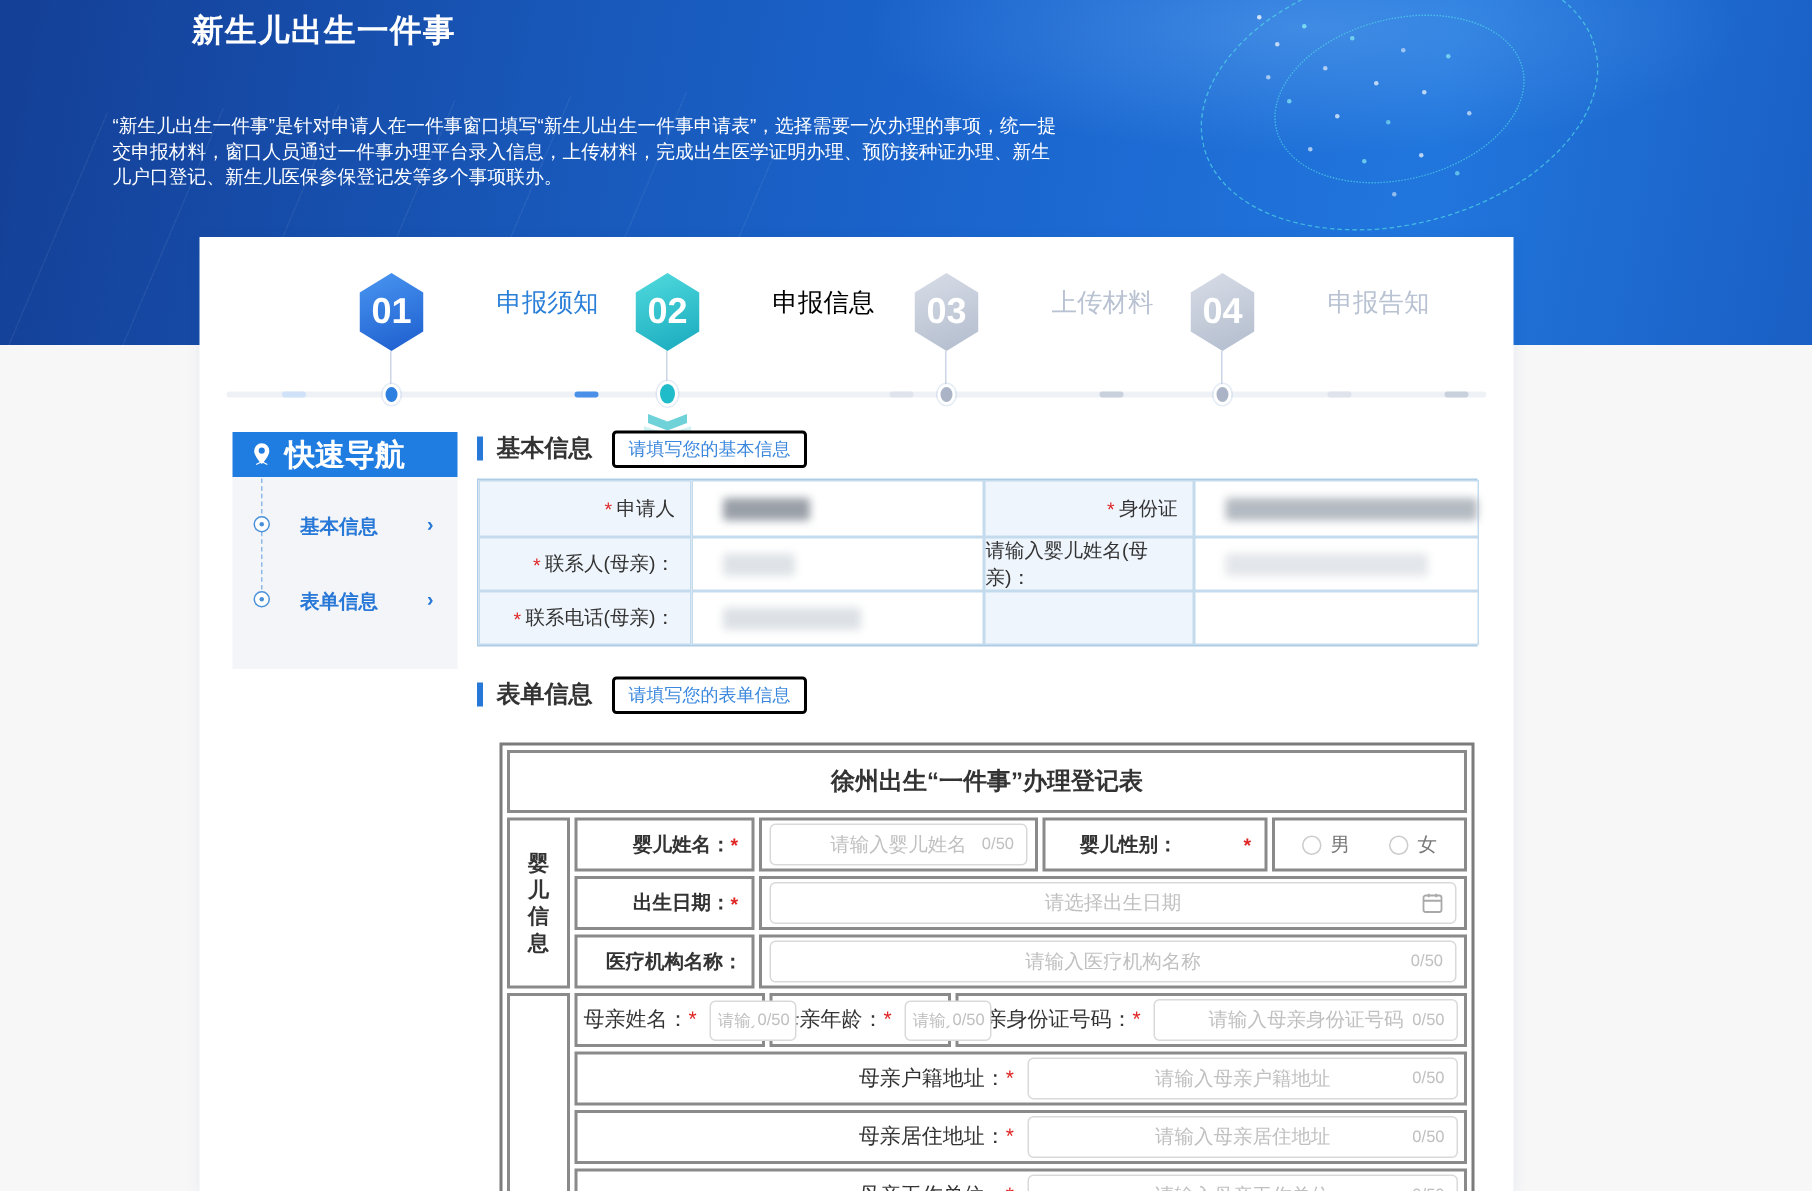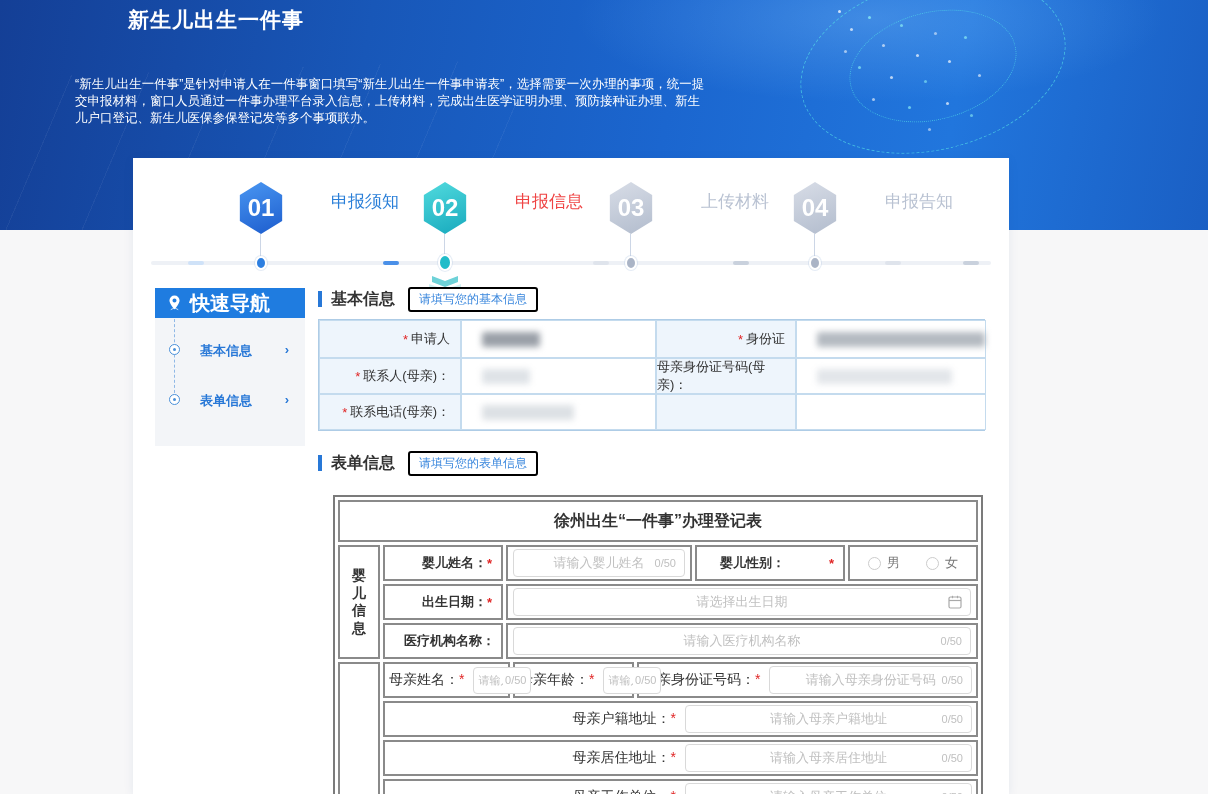--- a/index.html
+++ b/index.html
@@ -57,21 +57,21 @@
   .hex {
     width:46px; height:52px; display:flex; align-items:center; justify-content:center;
     clip-path:polygon(50% 0,96% 25%,96% 75%,50% 100%,4% 75%,4% 25%);
     color:#fff; font-size:24px; font-weight:bold;
   }
   .s1 .hex{ background:linear-gradient(160deg,#4a97f2,#1c5ccd); }
   .s2 .hex{ background:linear-gradient(160deg,#52dbde,#17a9bd); }
   .s3 .hex,.s4 .hex{ background:linear-gradient(160deg,#d8dde7,#b2bccd); }
   .step .stem { position:absolute; left:22px; top:52px; width:1px; height:26px; background:#ccd6e6; }
   .step-label { position:absolute; left:58px; top:8px; font-size:17px; font-weight:normal; white-space:nowrap;margin-left:35px; }
-  .s1 .step-label{ color:#2a7fd8; } .s2 .step-label{ color:#ef4444; }
+  .s1 .step-label{ color:#2a7fd8; } .s2 .step-label{ color:#000000; }
   .s3 .step-label,.s4 .step-label{ color:#b9c2d2; }
   
   .pline { position:absolute; left:18px; top:103px; width:840px; height:4px; background:#eef1f6; border-radius:2px; }
   .dash { position:absolute; top:103px; width:16px; height:4px; border-radius:2px; }
   .d1{left:55px; background:#cfe2f8;} .d2{left:250px; background:#4a90e8;}
   .d3{left:460px; background:#dfe4ec;} .d4{left:600px; background:#c9d1dd;}
   .d5{left:752px; background:#dfe4ec;} .d6{left:830px; background:#c9d1dd;}
   .pdot { position:absolute; top:98px; width:12px; height:14px; border-radius:50%; border:2px solid #fff; box-shadow:0 0 0 1px rgba(180,200,225,.35); }
   .pd1{left:122px; background:#2d7fe0;} .pd2{left:305px; top:96px; width:14px; height:17px; background:#20bcc9;}
   .pd3{left:492px; background:#aab4c6;} .pd4{left:676px; background:#aab4c6;}
@@ -267,21 +267,21 @@
         </div>
 
       <div class="bcell blbl">
           <i class="star">*</i>
           <span>联系人(母亲)：</span>
         </div>
       <div class="bcell bval">
           <span class="blob blob-c"></span>
         </div>
       <div class="bcell blbl">
-          <span>母亲身份证号码(母亲)：</span>
+          <span>请输入婴儿姓名(母亲)：</span>
         </div>
       <div class="bcell bval">
           <span class="blob blob-d"></span>
         </div>
 
       <div class="bcell blbl">
           <i class="star">*</i>
           <span>联系电话(母亲)：</span>
         </div>
       <div class="bcell bval">

